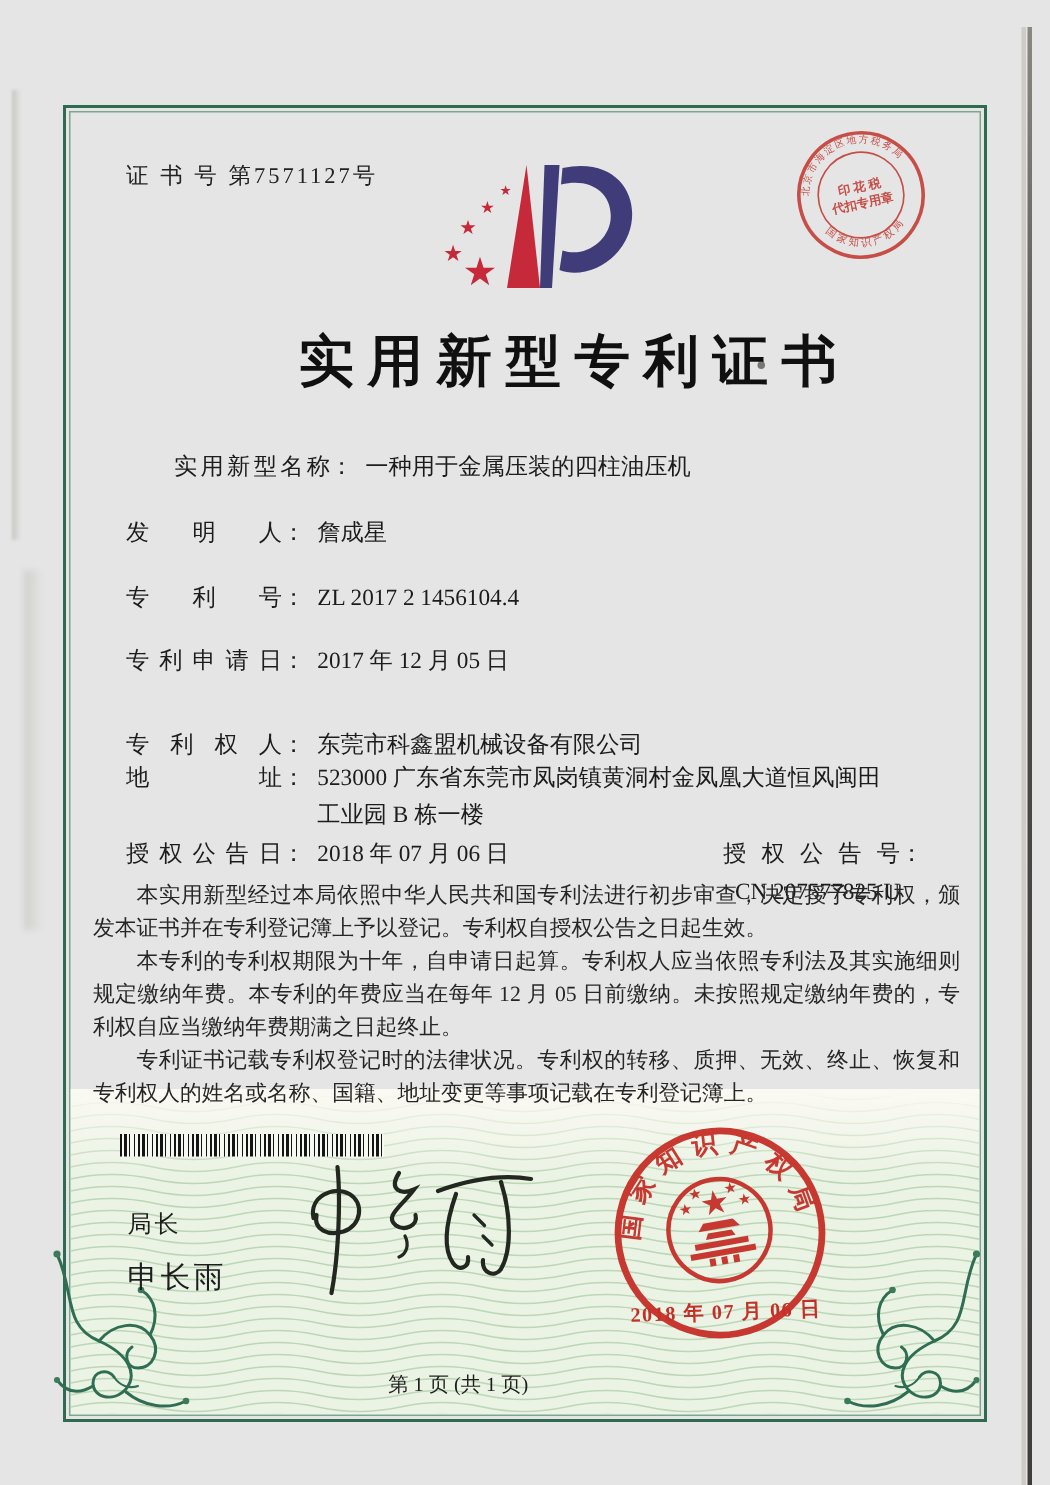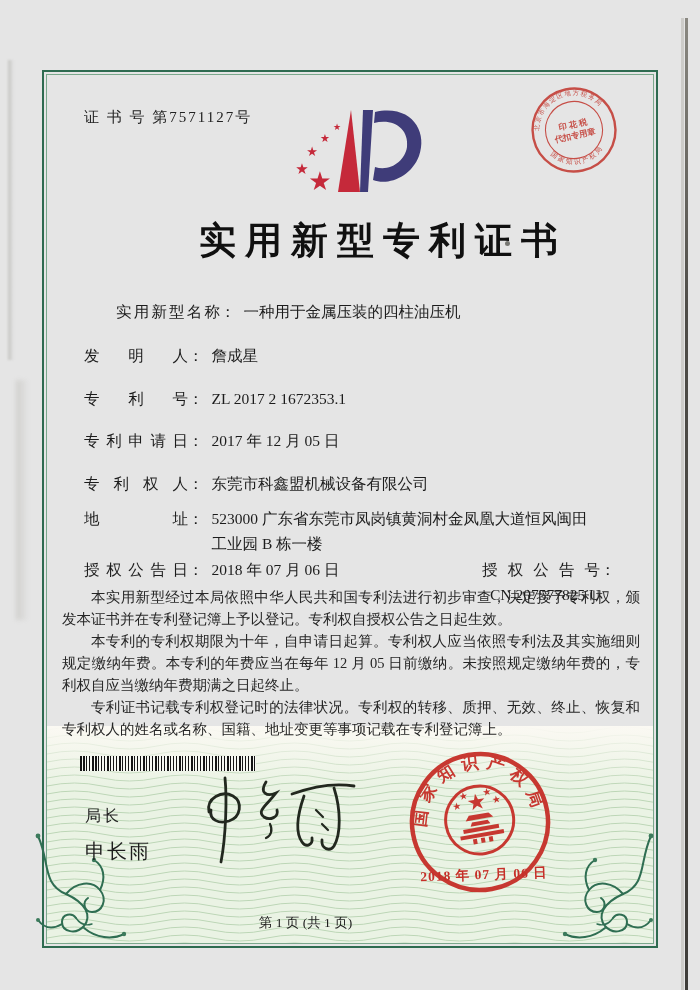--- a/index.html
+++ b/index.html
@@ -148,26 +148,26 @@
   <div class="title">实用新型专利证书</div>
   <div class="speck"></div>
 
   <div class="field-row" style="top:300px;margin-left:32px;">
     <span class="f-label">实用新型名称</span><span class="f-colon">：</span><span class="f-value">一种用于金属压装的四柱油压机</span>
   </div>
   <div class="field-row" style="top:344px;">
     <span class="f-label">发明人</span><span class="f-colon">：</span><span class="f-value">詹成星</span>
   </div>
   <div class="field-row" style="top:387px;">
-    <span class="f-label">专利号</span><span class="f-colon">：</span><span class="f-value">ZL 2017 2 1672353.1</span>
+    <span class="f-label">专利号</span><span class="f-colon">：</span><span class="f-value">ZL 2017 2 1456104.4</span>
   </div>
   <div class="field-row" style="top:429px;">
     <span class="f-label">专利申请日</span><span class="f-colon">：</span><span class="f-value">2017 年 12 月 05 日</span>
   </div>
-  <div class="field-row" style="top:472px;">
+  <div class="field-row" style="top:485px;">
     <span class="f-label">专利权人</span><span class="f-colon">：</span><span class="f-value">东莞市科鑫盟机械设备有限公司</span>
   </div>
   <div class="field-row" style="top:507px;font-family:Liberation Serif, serif;">
     <span class="f-label">地址</span><span class="f-colon">：</span><span class="f-value">523000 广东省东莞市凤岗镇黄洞村金凤凰大道恒风闽田
 工业园 B 栋一楼</span>
   </div>
   <div class="field-row" style="top:558px;">
     <span class="f-label">授权公告日</span><span class="f-colon">：</span><span class="f-value">2018 年 07 月 06 日</span>
     <span class="grant-right">
       <span class="g-label">授权公告号</span><span class="f-colon">：</span><span class="f-value">CN 207577825 U</span>

